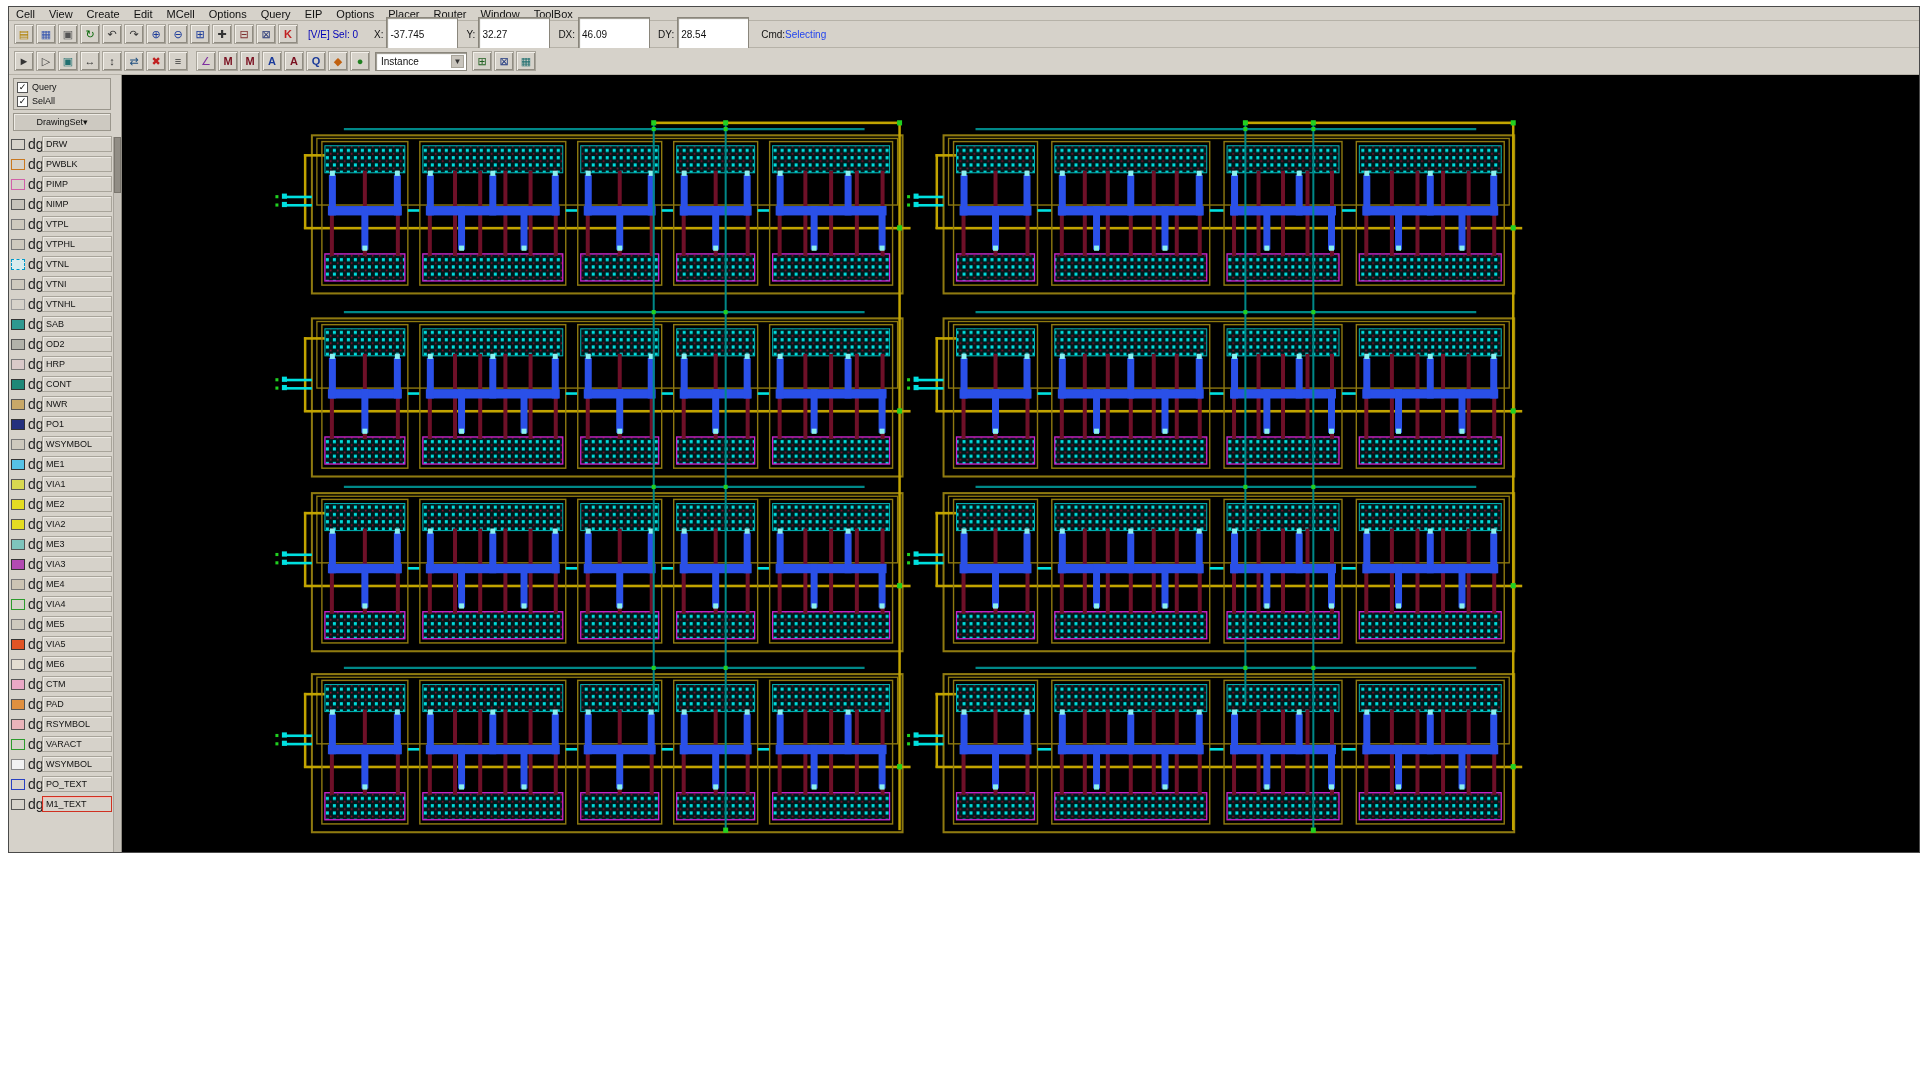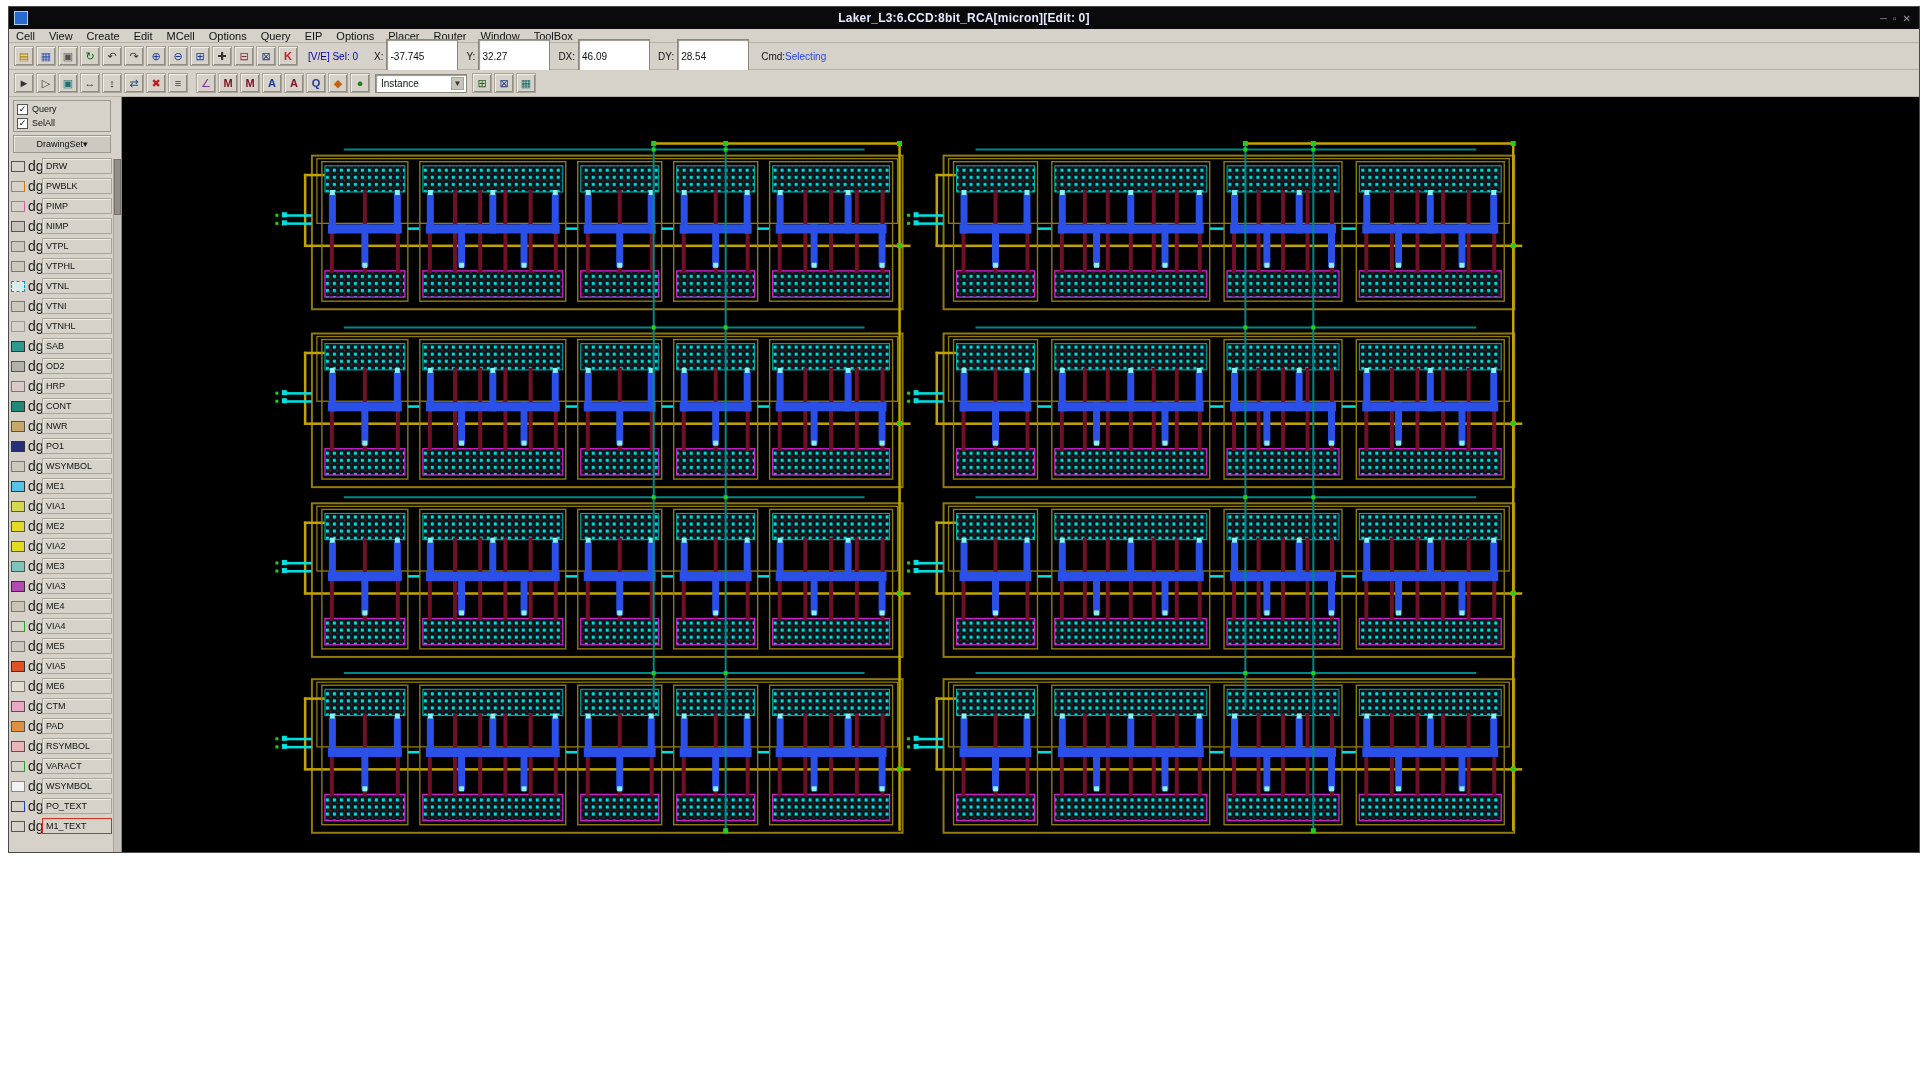--- a/index.html
+++ b/index.html
@@ -43,29 +43,20 @@
   .panel-scrollbar .thumb { width:100%; height:56px; background:#918d85; border:1px solid #7a766e; }
 
   .canvas { flex:1 1 auto; background:#000; position:relative; overflow:hidden; }
   .canvas svg { display:block; width:100%; height:100%; }
 </style>
 </head>
 <body>
 
 <div class="app">
 
-  <div class="titlebar">
-    <div class="app-icon"></div>
-    <div class="title">Laker_L3:6.CCD:8bit_RCA[micron][Edit: 0]</div>
-    <div class="win-controls">
-      <span>─</span>
-      <span>▫</span>
-      <span>✕</span>
-    </div>
-  </div>
 
   <div class="menubar" id="menubar">
       <span class="menu-item">Cell</span>
       <span class="menu-item">View</span>
       <span class="menu-item">Create</span>
       <span class="menu-item">Edit</span>
       <span class="menu-item">MCell</span>
       <span class="menu-item">Options</span>
       <span class="menu-item">Query</span>
       <span class="menu-item">EIP</span>

